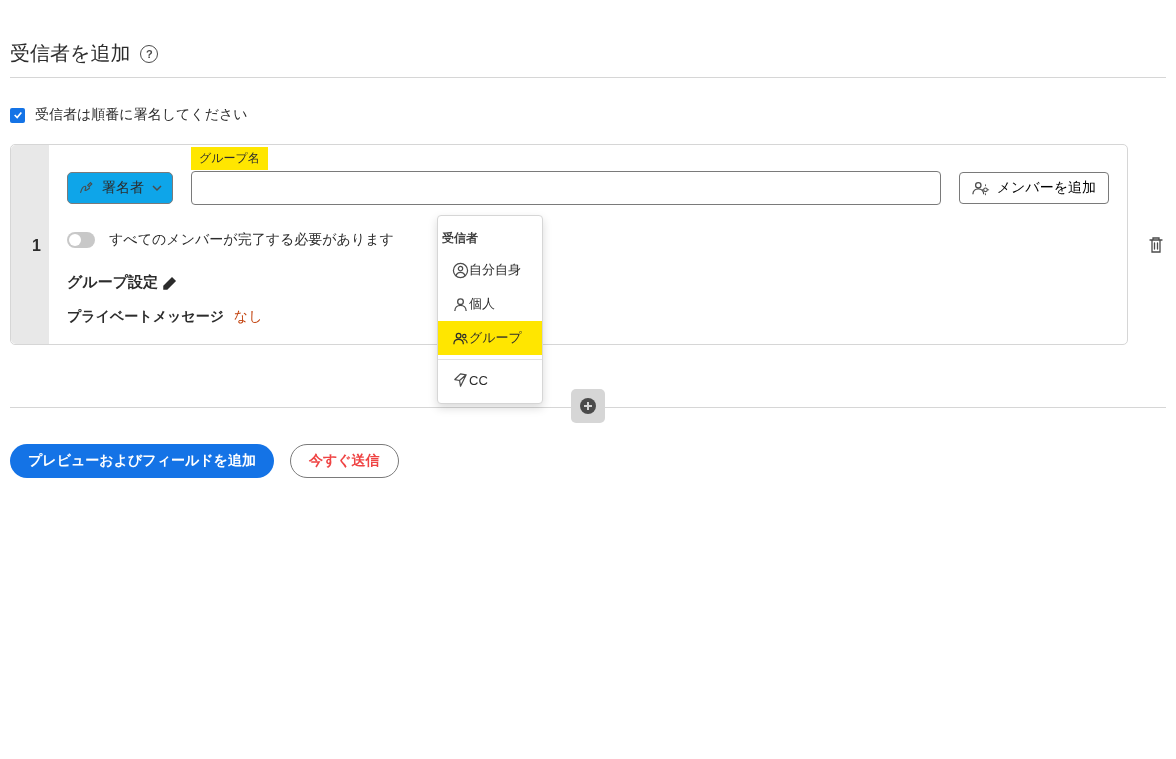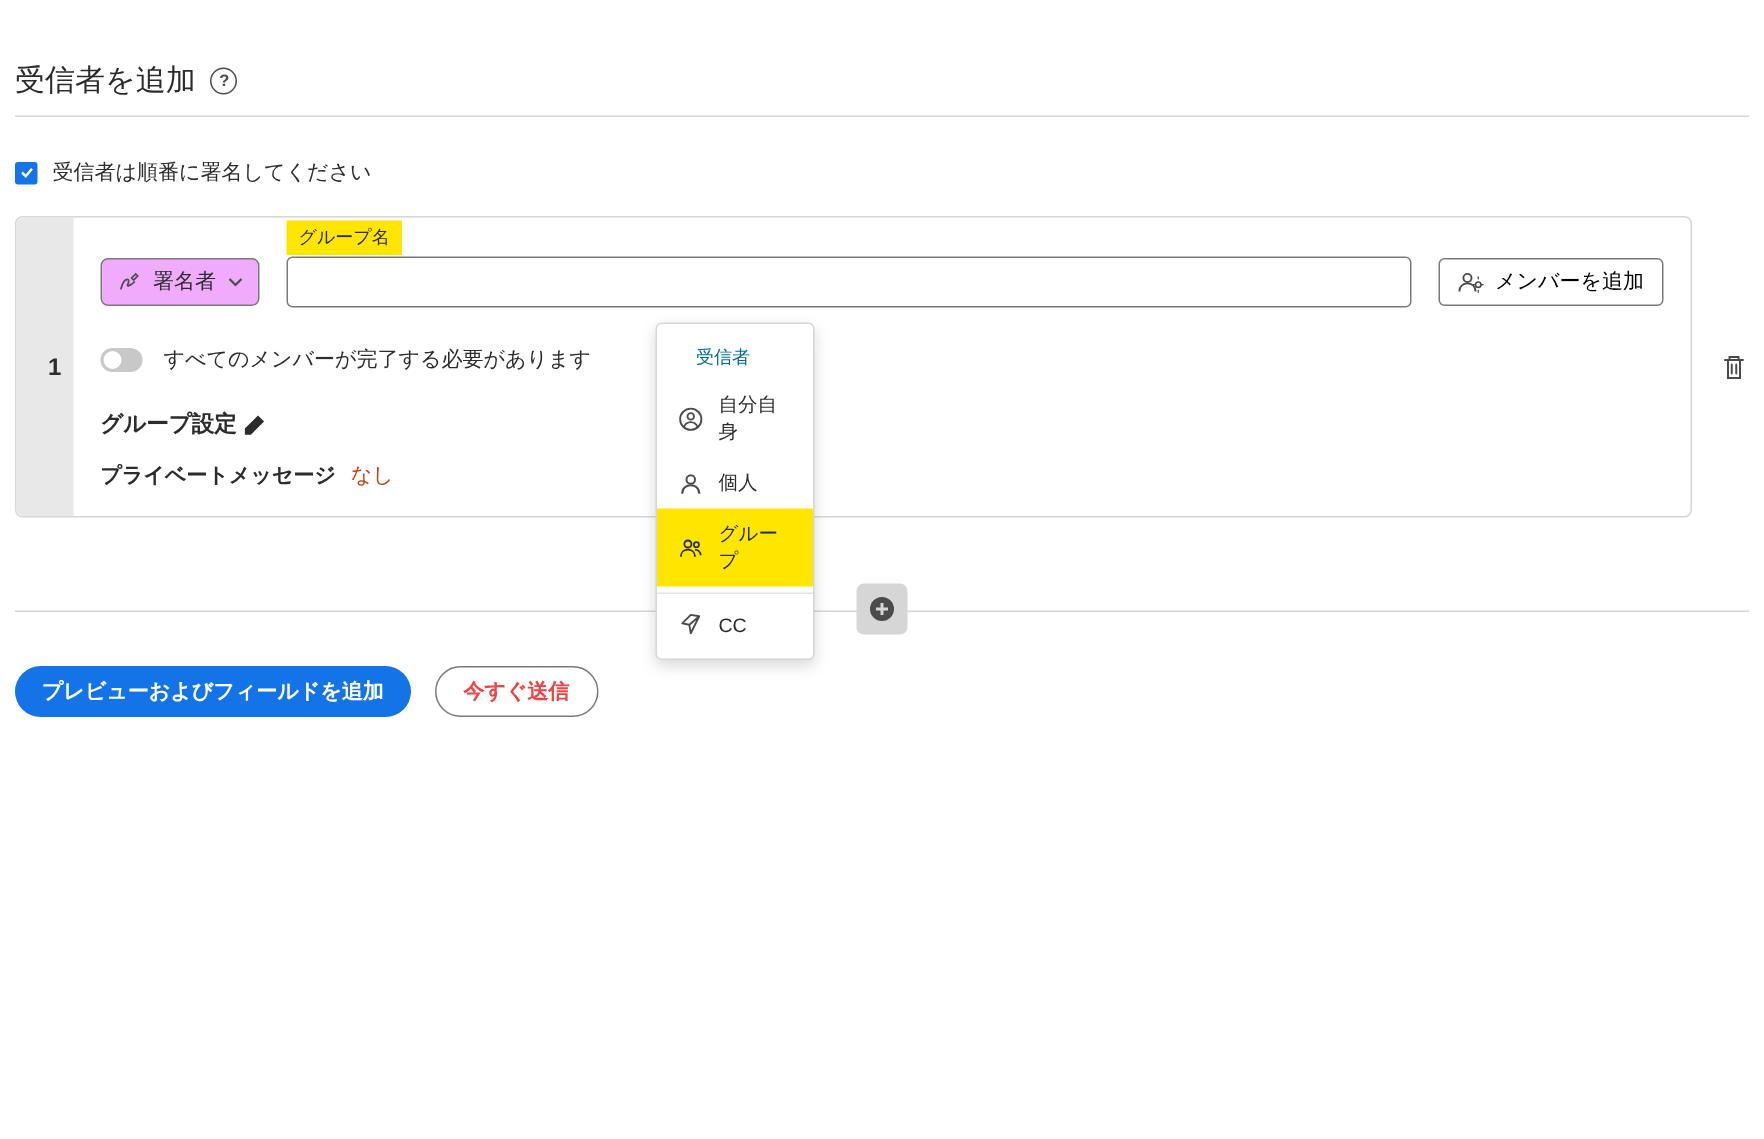--- a/index.html
+++ b/index.html
@@ -84,21 +84,21 @@
     }
     .role-select {
       display: flex;
       align-items: center;
       gap: 8px;
       border: 1px solid #7a7a7a;
       border-radius: 5px;
       padding: 6px 10px;
       font-size: 14px;
       cursor: pointer;
-      background: #f0abfc;
+      background: #0ea5e9;
     }
     .role-select svg.pen { width: 16px; height: 16px; }
     .role-select svg.chev { width: 10px; height: 10px; }
     .group-input-wrap {
       flex: 1;
       position: relative;
     }
     .group-label {
       position: absolute;
       top: -24px;
@@ -175,28 +175,27 @@
       width: 106px;
       background: #fff;
       border: 1px solid #d6d6d6;
       border-radius: 4px;
       box-shadow: 0 4px 10px rgba(0,0,0,0.15);
       padding: 6px 0;
       z-index: 20;
     }
     .dropdown .header {
       font-size: 12px;
-      font-weight: 400;
-      color: #0369a1;
-      padding: 8px 14px 6px 26px;
+      font-weight: 700;
+      color: #404040;
+      padding: 8px 14px 6px 4px;
     }
     .dropdown .item {
       display: flex;
       align-items: center;
-      gap: 10px;
       padding: 8px 14px;
       font-size: 13px;
       cursor: pointer;
     }
     .dropdown .item svg { width: 17px; height: 17px; flex-shrink: 0; }
     .dropdown .item.highlighted { background: #ffe600; }
     .dropdown .divider {
       height: 1px;
       background: #e2e2e2;
       margin: 4px 0;

